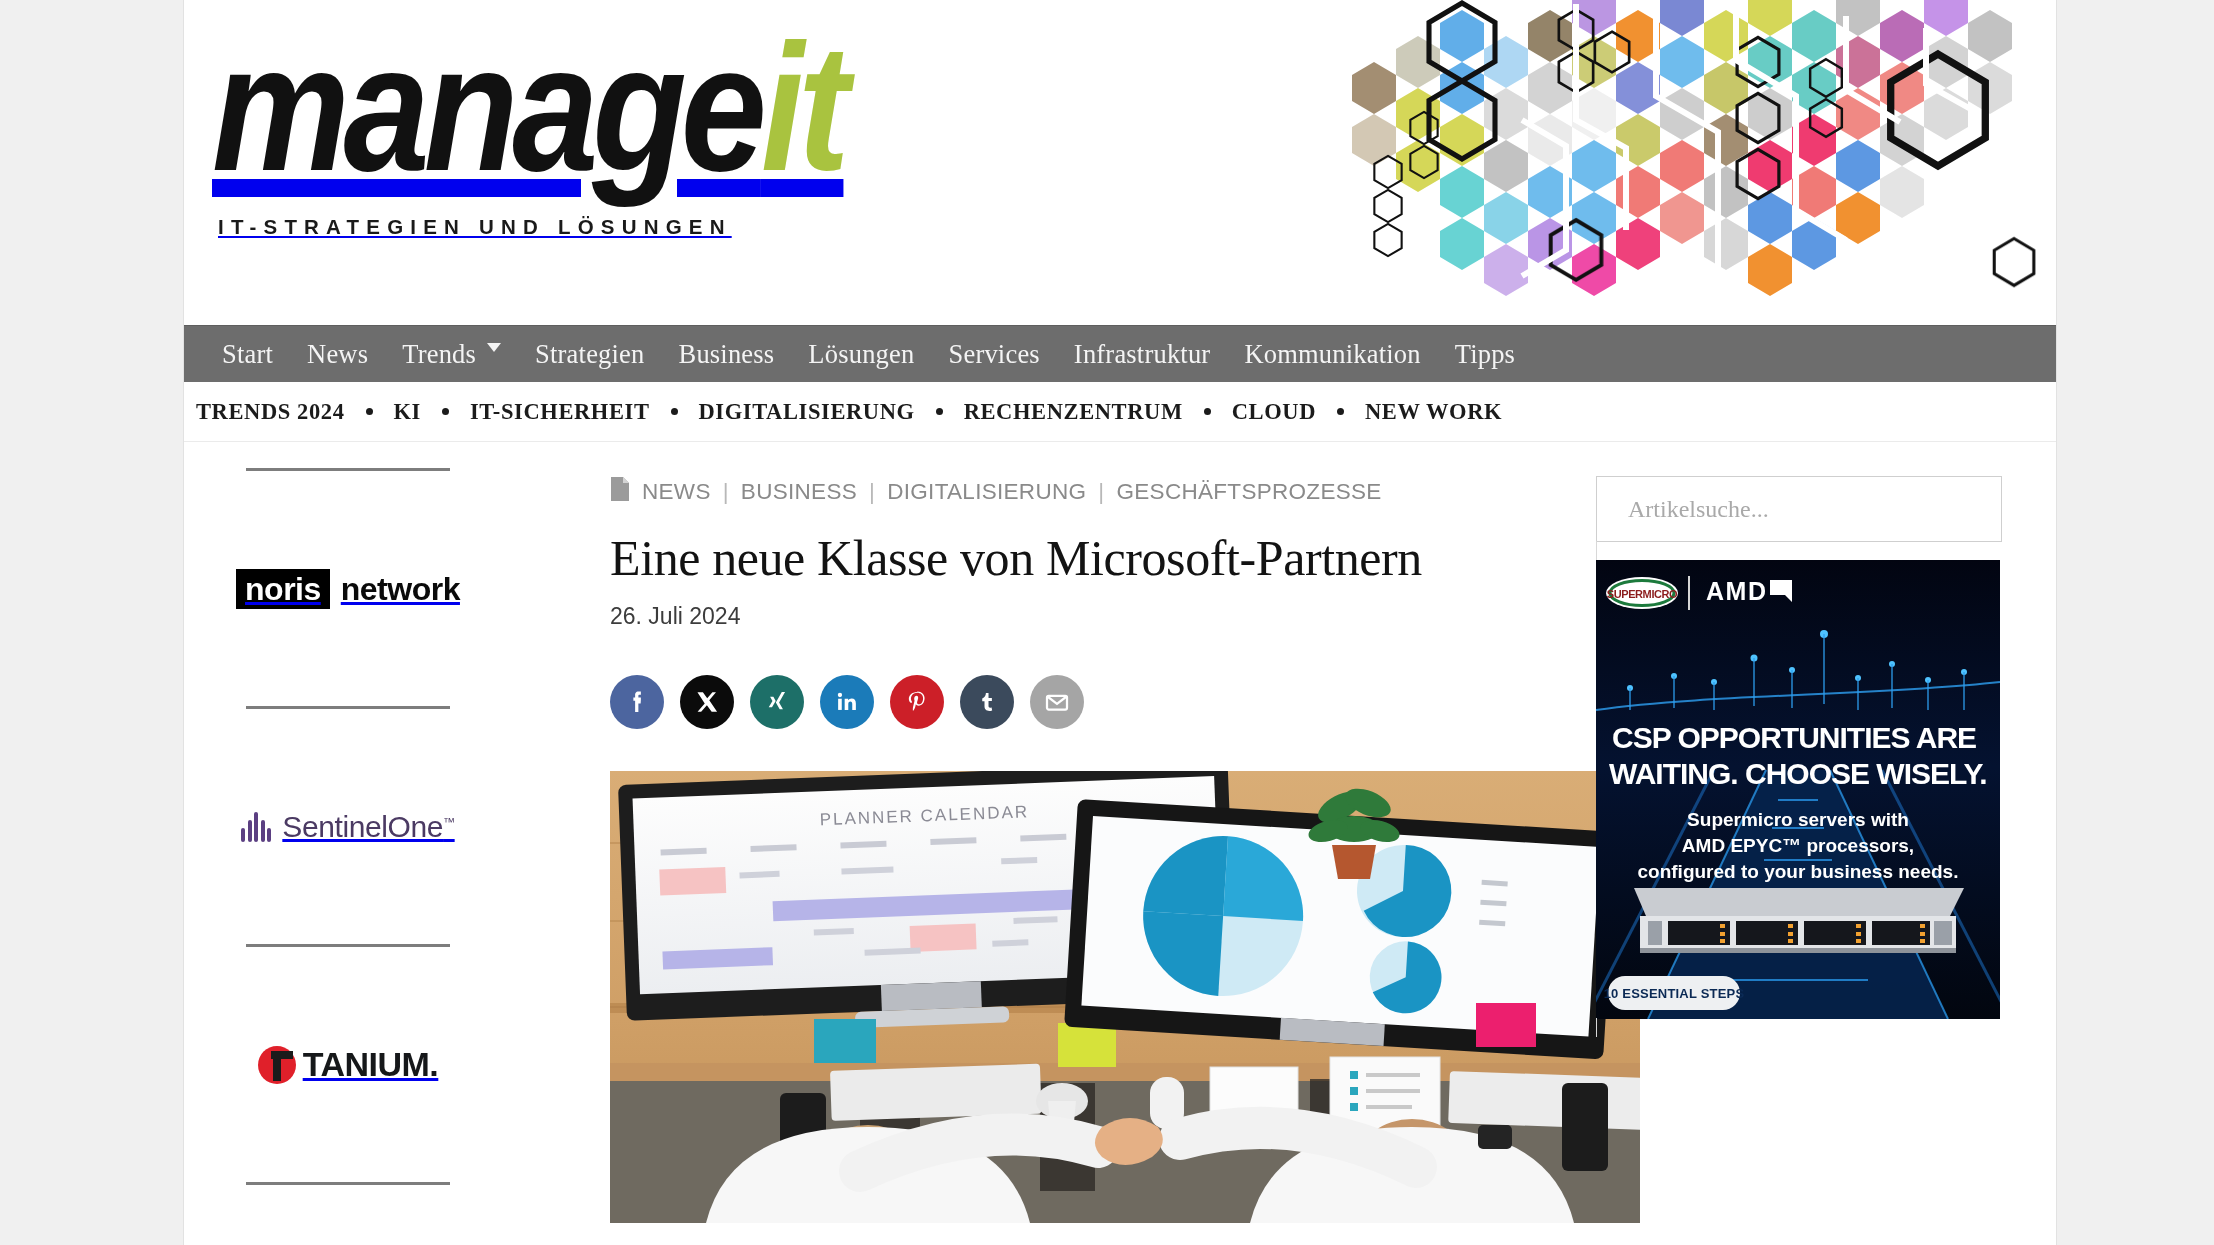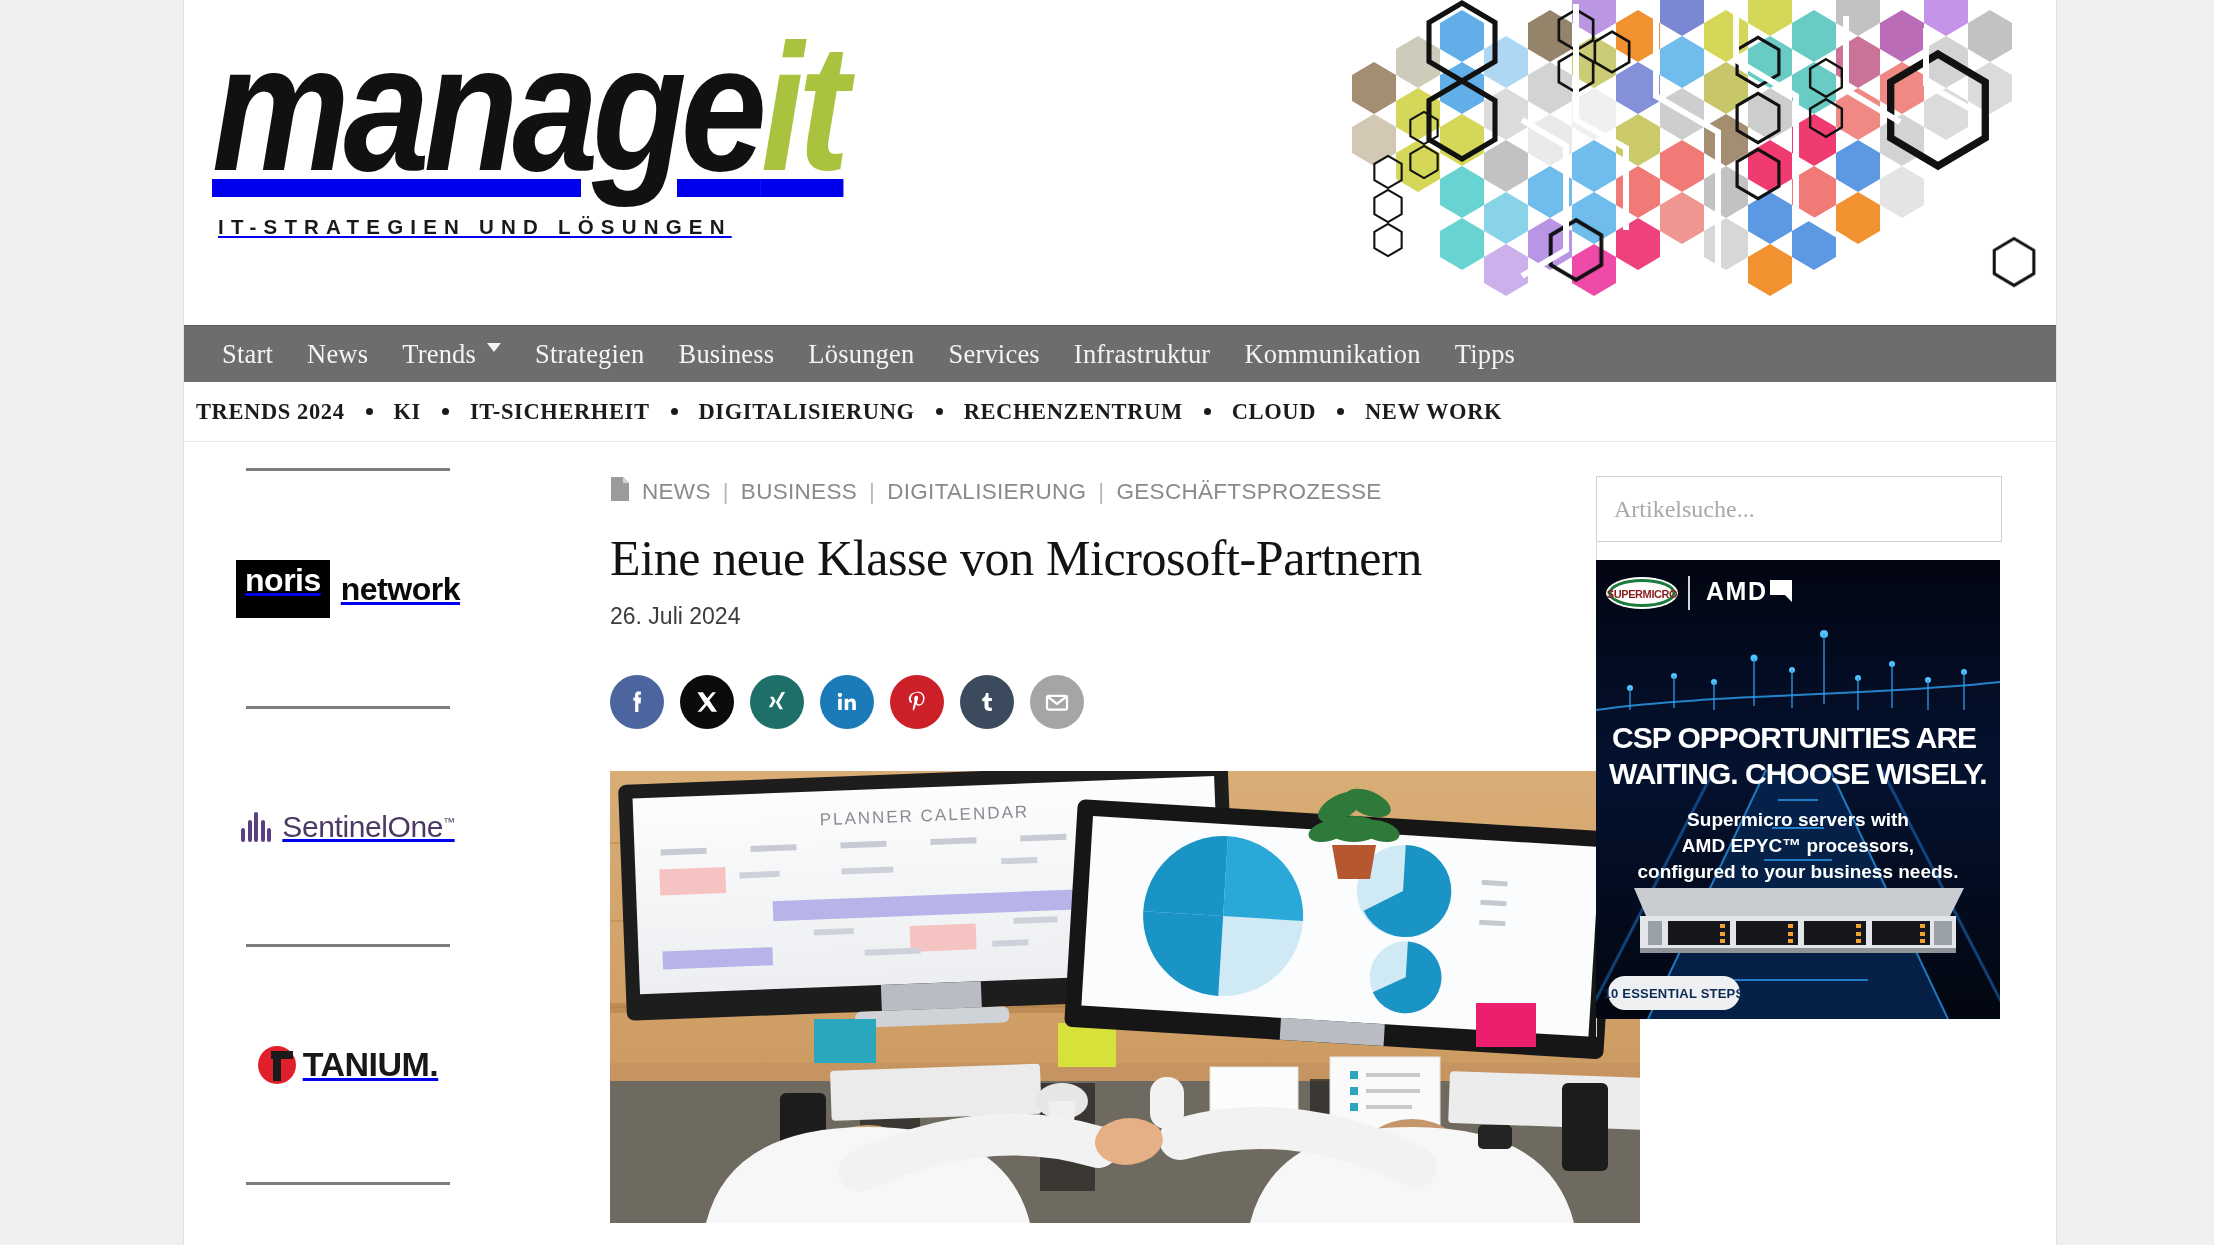--- a/index.html
+++ b/index.html
@@ -207,21 +207,21 @@
 
   
   .logo-noris { display: flex; align-items: center; white-space: nowrap; }
   .logo-noris .blk {
     background: #000000;
     color: #ffffff;
     font-family: "Liberation Sans", sans-serif;
     font-weight: 700;
     font-size: 32px;
     letter-spacing: -0.5px;
-    padding: 4px 9px 22px 9px;
+    padding: 4px 9px 4px 9px;
     line-height: 1;
     text-align: center;
   }
   .logo-noris .wht {
     color: #0a0a0a;
     font-family: "Liberation Sans", sans-serif;
     font-weight: 700;
     font-size: 32px;
     letter-spacing: -0.5px;
     line-height: 1;
@@ -349,21 +349,21 @@
     padding-top: 34px;
     padding-right: 16px;
   }
   .searchbox {
     width: 406px;
     height: 66px;
     border: 1px solid #cfcfcf;
     background: #ffffff;
     display: flex;
     align-items: center;
-    padding: 0 17px;
+    padding: 0 31px;
   }
   .searchbox input {
     border: 0;
     outline: 0;
     width: 100%;
     font-family: "Liberation Serif", serif;
     font-size: 24px;
     color: #3a3a3a;
     background: transparent;
   }

